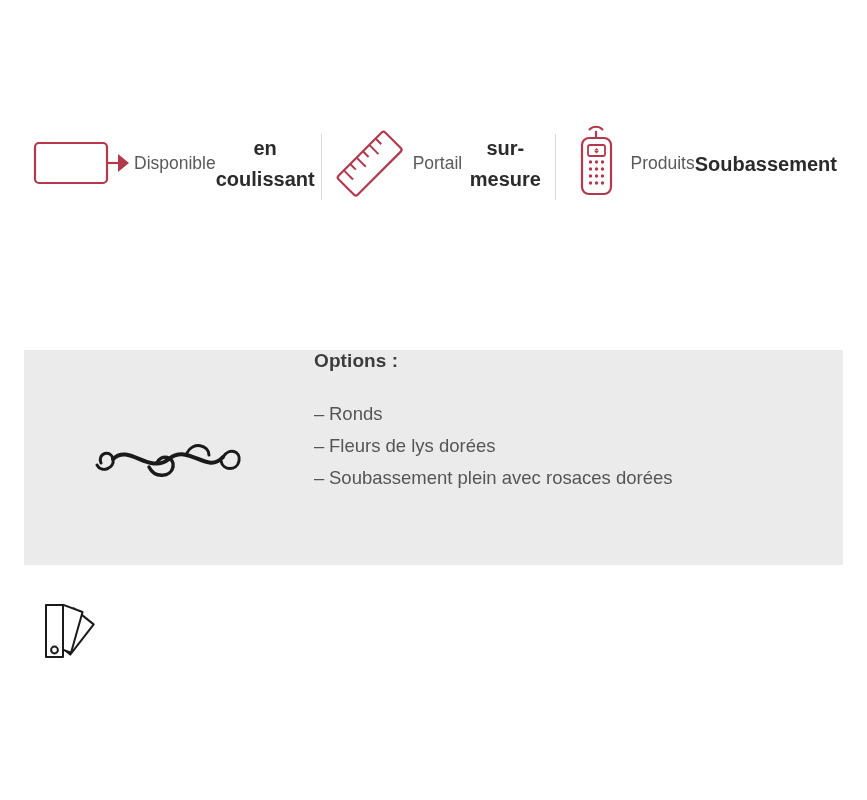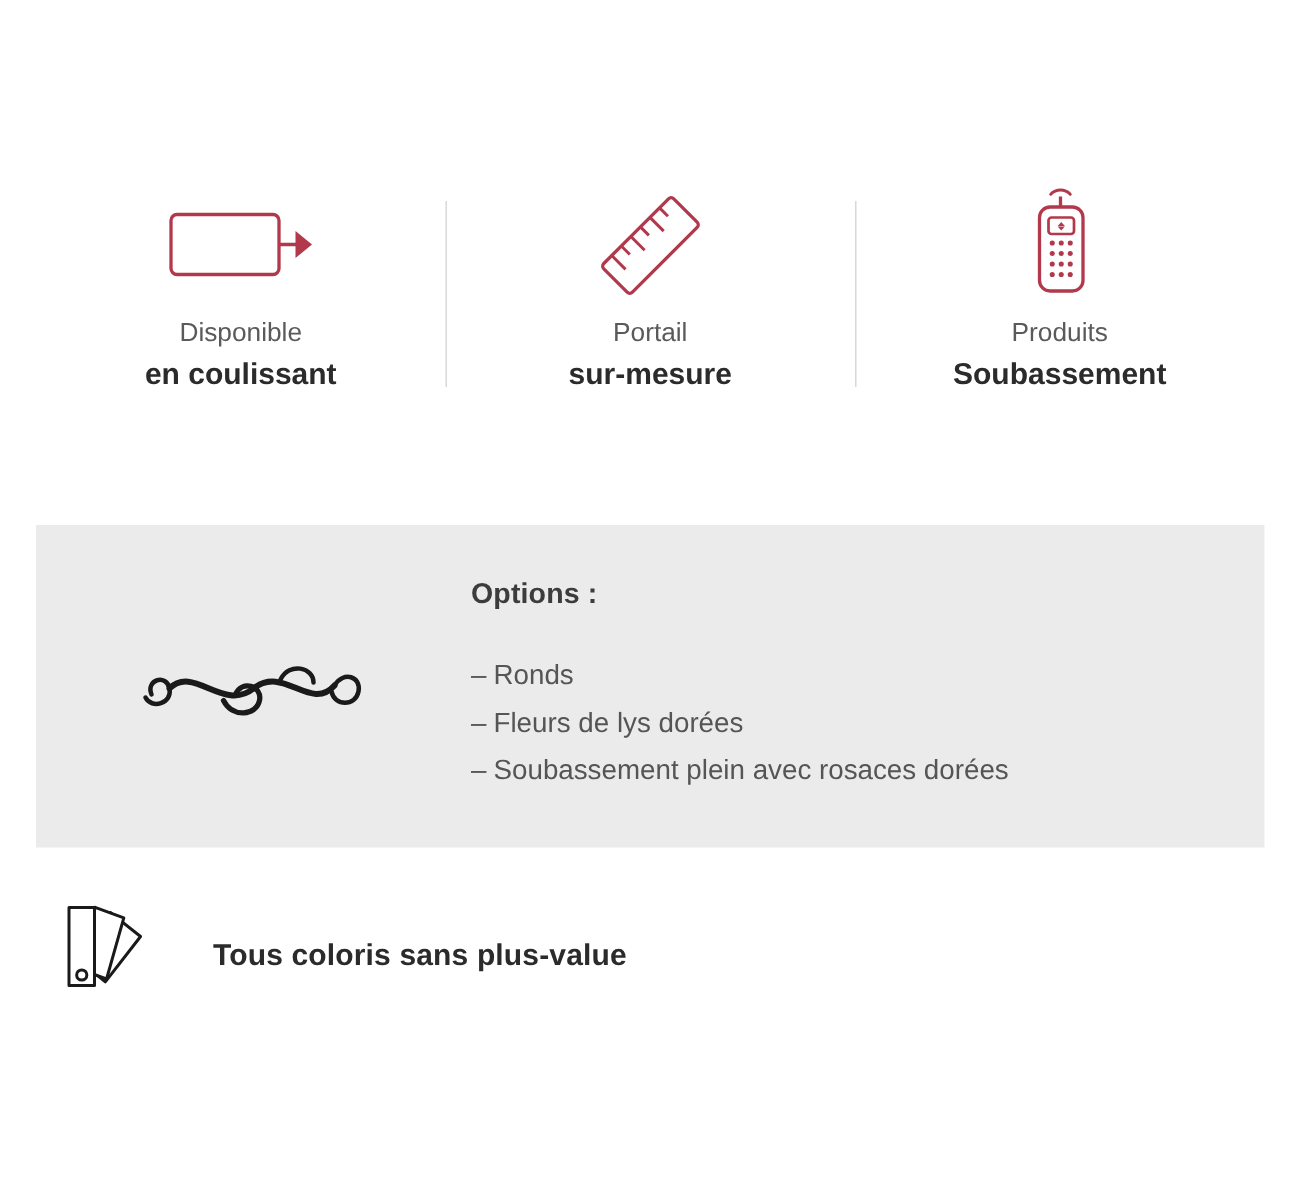--- a/index.html
+++ b/index.html
@@ -27,21 +27,21 @@
     position: absolute;
     left: 24px;
     top: 120px;
     width: 819px;
     display: flex;
     align-items: stretch;
   }
   .feature {
     flex: 1 1 0;
     display: flex;
-    flex-direction: column;
+    flex-direction: row;
     align-items: center;
     justify-content: flex-start;
     position: relative;
     padding: 0 6px;
   }
   .feature + .feature::before {
     content: "";
     position: absolute;
     left: 0;
     top: 14px;
@@ -72,21 +72,20 @@
 
   
   .options-panel {
     position: absolute;
     left: 24px;
     top: 350px;
     width: 819px;
     height: 215px;
     background: #ebebeb;
     display: flex;
-    align-items: center;
   }
   .options-icon-wrap {
     width: 290px;
     display: flex;
     align-items: center;
     justify-content: center;
   }
   .options-body {
     flex: 1;
     padding-right: 30px;
@@ -241,16 +240,15 @@
     <div class="colors-icon-wrap">
       <svg width="84" height="84" viewBox="0 0 84 84" fill="none" aria-hidden="true">
         <g stroke="#1a1a1a" stroke-width="2" stroke-linejoin="round">
           <path d="M33 12 L57 21 L44 57 L21 48 Z" fill="#ffffff" transform="rotate(18 33 40)"></path>
           <path d="M27 10 L47 14 L42 56 L22 52 Z" fill="#ffffff" transform="rotate(9 30 38)"></path>
           <path d="M14 10 H31 V62 H14 Z" fill="#ffffff"></path>
           <circle cx="22.5" cy="55" r="3.4" fill="none"></circle>
         </g>
       </svg>
     </div>
-    <div class="colors-text">Tous coloris sans plus-value</div>
   </div>
 
 </div>
 
 </body></html>

